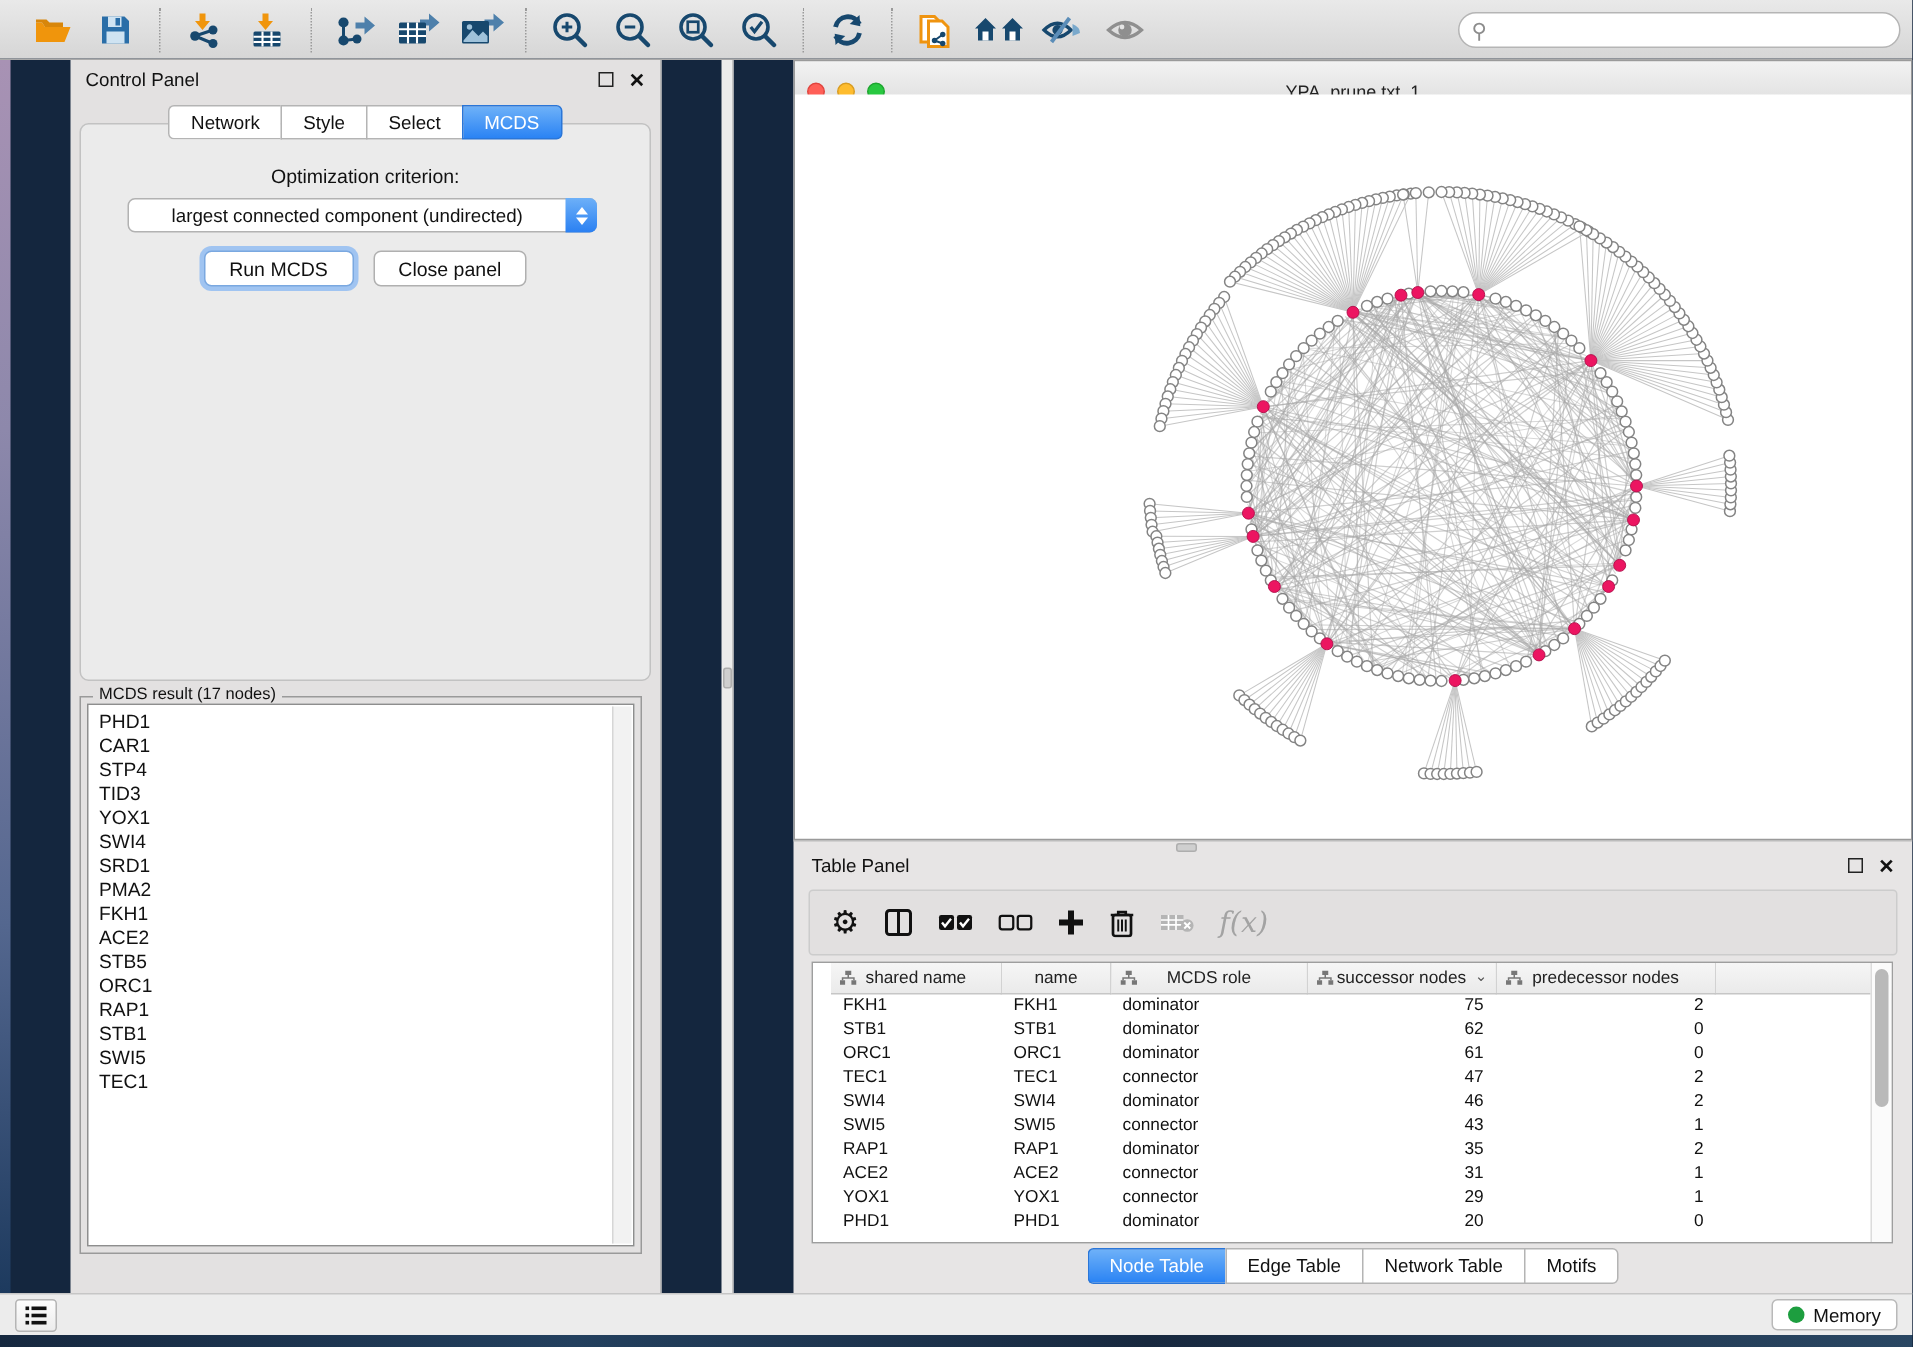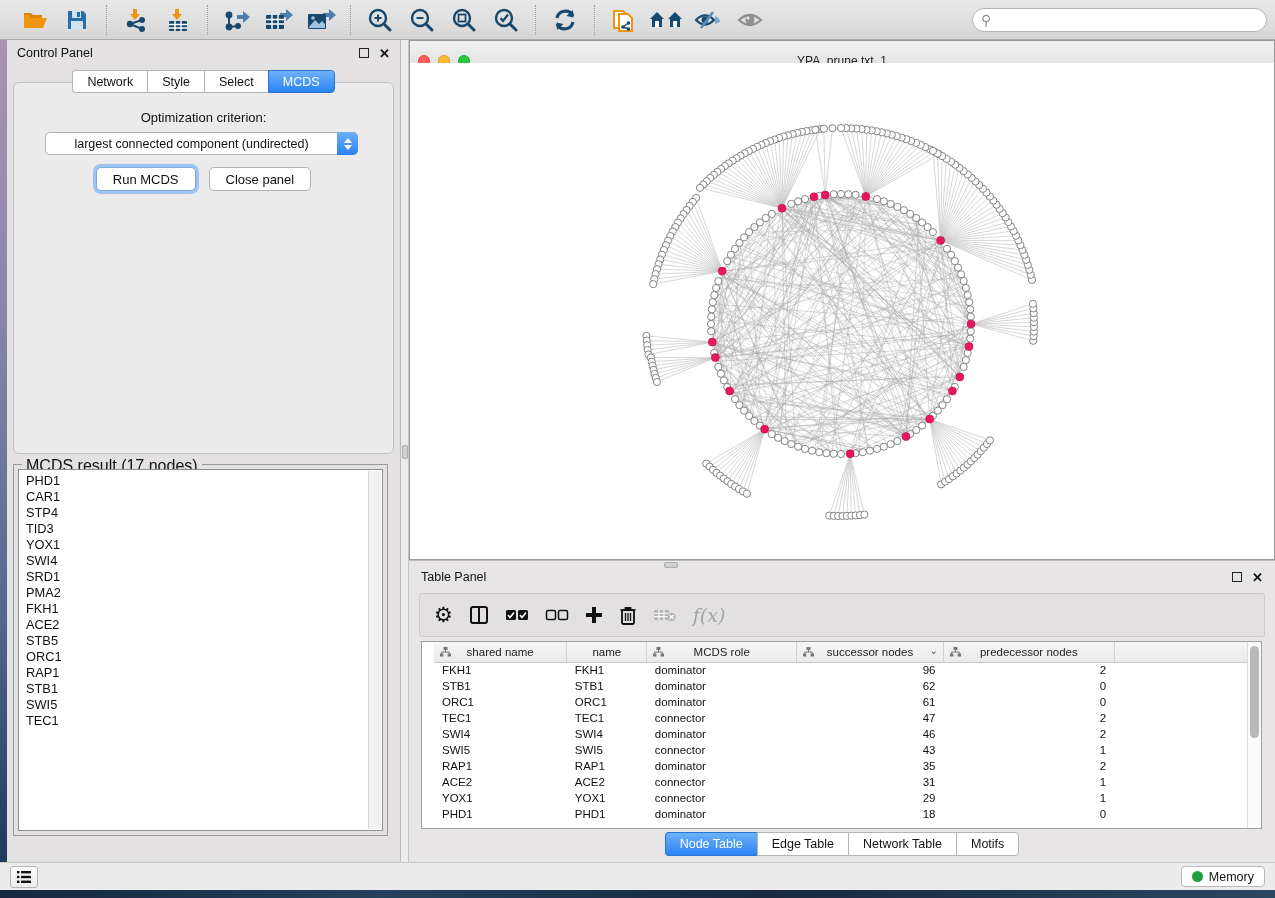--- a/index.html
+++ b/index.html
@@ -17,21 +17,21 @@
   .tbtn { width:38px; height:32px; display:flex; align-items:center; justify-content:center;
     background:transparent; border:none; cursor:pointer; }
   .tbtn svg { display:block; }
   .tb-search { margin-left:auto; width:295px; height:24px; background:#fff;
     border:1px solid #b5b5b5; border-radius:12px; display:flex; align-items:center;
     padding:0 8px; gap:5px; }
   .tb-search .mag { color:#8c8c8c; font-size:14px; line-height:1; }
   .tb-search input { border:none; outline:none; flex:1; font-size:12px; background:transparent; }
 
   
-  .main { position:absolute; top:40px; left:0; width:1275px; height:822px; display:flex; }
+  .main { position:absolute; top:40px; left:0; width:1275px; height:822px; display:flex;gap:40px; }
   .wall-left { width:7px; height:100%;
     background:linear-gradient(#a892b4 0%, #8d88ab 30%, #54678f 70%, #1d3a5e 100%); }
 
   
   .cpanel { position:relative; width:394px; height:100%; background:#e3e1e1;
     border-right:1px solid #b9b9b9; }
   .cp-header { position:absolute; top:0; left:0; right:0; height:26px;
     display:flex; align-items:center; padding:0 10px; }
   .panel-title { font-size:12.5px; color:#111; }
   .win-icons { margin-left:auto; display:flex; gap:10px; align-items:center; }
@@ -59,21 +59,21 @@
   .chev-up { width:0; height:0; border-left:4px solid transparent; border-right:4px solid transparent; border-bottom:5px solid #fff; }
   .chev-dn { width:0; height:0; border-left:4px solid transparent; border-right:4px solid transparent; border-top:5px solid #fff; }
   .cp-btn-row { position:absolute; top:127px; width:100%; display:flex; justify-content:center; gap:13px; }
   .mac-btn { height:24px; padding:0 16px; background:#fff; border:1px solid #b0b0b0;
     border-radius:5px; font-size:13px; cursor:pointer; color:#111; }
   .mac-btn.focused { box-shadow:0 0 0 3px rgba(110,170,245,.6); border-color:#7aa8e0; }
 
   .groupbox { position:absolute; top:424px; left:6px; right:12px; height:372px;
     border:1px solid #9a9a9a; }
   .gb-legend { position:absolute; top:-8px; left:8px; background:#e3e1e1; padding:0 4px;
-    font-size:16px; color:#111; }
+    font-size:11px; color:#111; }
   .gb-list { position:absolute; inset:4px; background:#fff; border:1px solid #8e8e8e;
     overflow:hidden; }
   .gb-items { list-style:none; padding:3px 0 0 7px; }
   .gb-items li { font-size:12.8px; line-height:16px; color:#111; }
   .gb-scroll { position:absolute; top:1px; bottom:1px; right:1px; width:13px;
     background:#f2f2f2; border-left:1px solid #d6d6d6; }
 
   
   .v-split { width:8px; height:100%; background:#ececec; border-right:1px solid #c4c4c4; position:relative; }
   .v-split .handle { position:absolute; top:405px; left:1px; width:6px; height:14px;
@@ -1201,21 +1201,21 @@
                       <rect x="0" y="6.5" width="3.4" height="3" fill="#777"></rect>
                       <rect x="7.6" y="6.5" width="3.4" height="3" fill="#777"></rect>
                       <path d="M5.5 3 V5 M1.7 6.5 V5 H9.3 V6.5" stroke="#777" fill="none"></path>
                     </svg><span>predecessor nodes</span></th>
                   <th style="width:147px;border-right:none"></th>
                 </tr>
                 <tr>
                   <td>FKH1</td>
                   <td>FKH1</td>
                   <td>dominator</td>
-                  <td class="num">96</td>
+                  <td class="num">75</td>
                   <td class="num">2</td>
                   <td></td>
                 </tr>
                 <tr>
                   <td>STB1</td>
                   <td>STB1</td>
                   <td>dominator</td>
                   <td class="num">62</td>
                   <td class="num">0</td>
                   <td></td>
@@ -1273,21 +1273,21 @@
                   <td>YOX1</td>
                   <td>connector</td>
                   <td class="num">29</td>
                   <td class="num">1</td>
                   <td></td>
                 </tr>
                 <tr>
                   <td>PHD1</td>
                   <td>PHD1</td>
                   <td>dominator</td>
-                  <td class="num">18</td>
+                  <td class="num">20</td>
                   <td class="num">0</td>
                   <td></td>
                 </tr>
               </tbody>
             </table>
           <div class="tbl-vscroll">
             <div class="thumb"></div>
           </div>
         </div>
 

